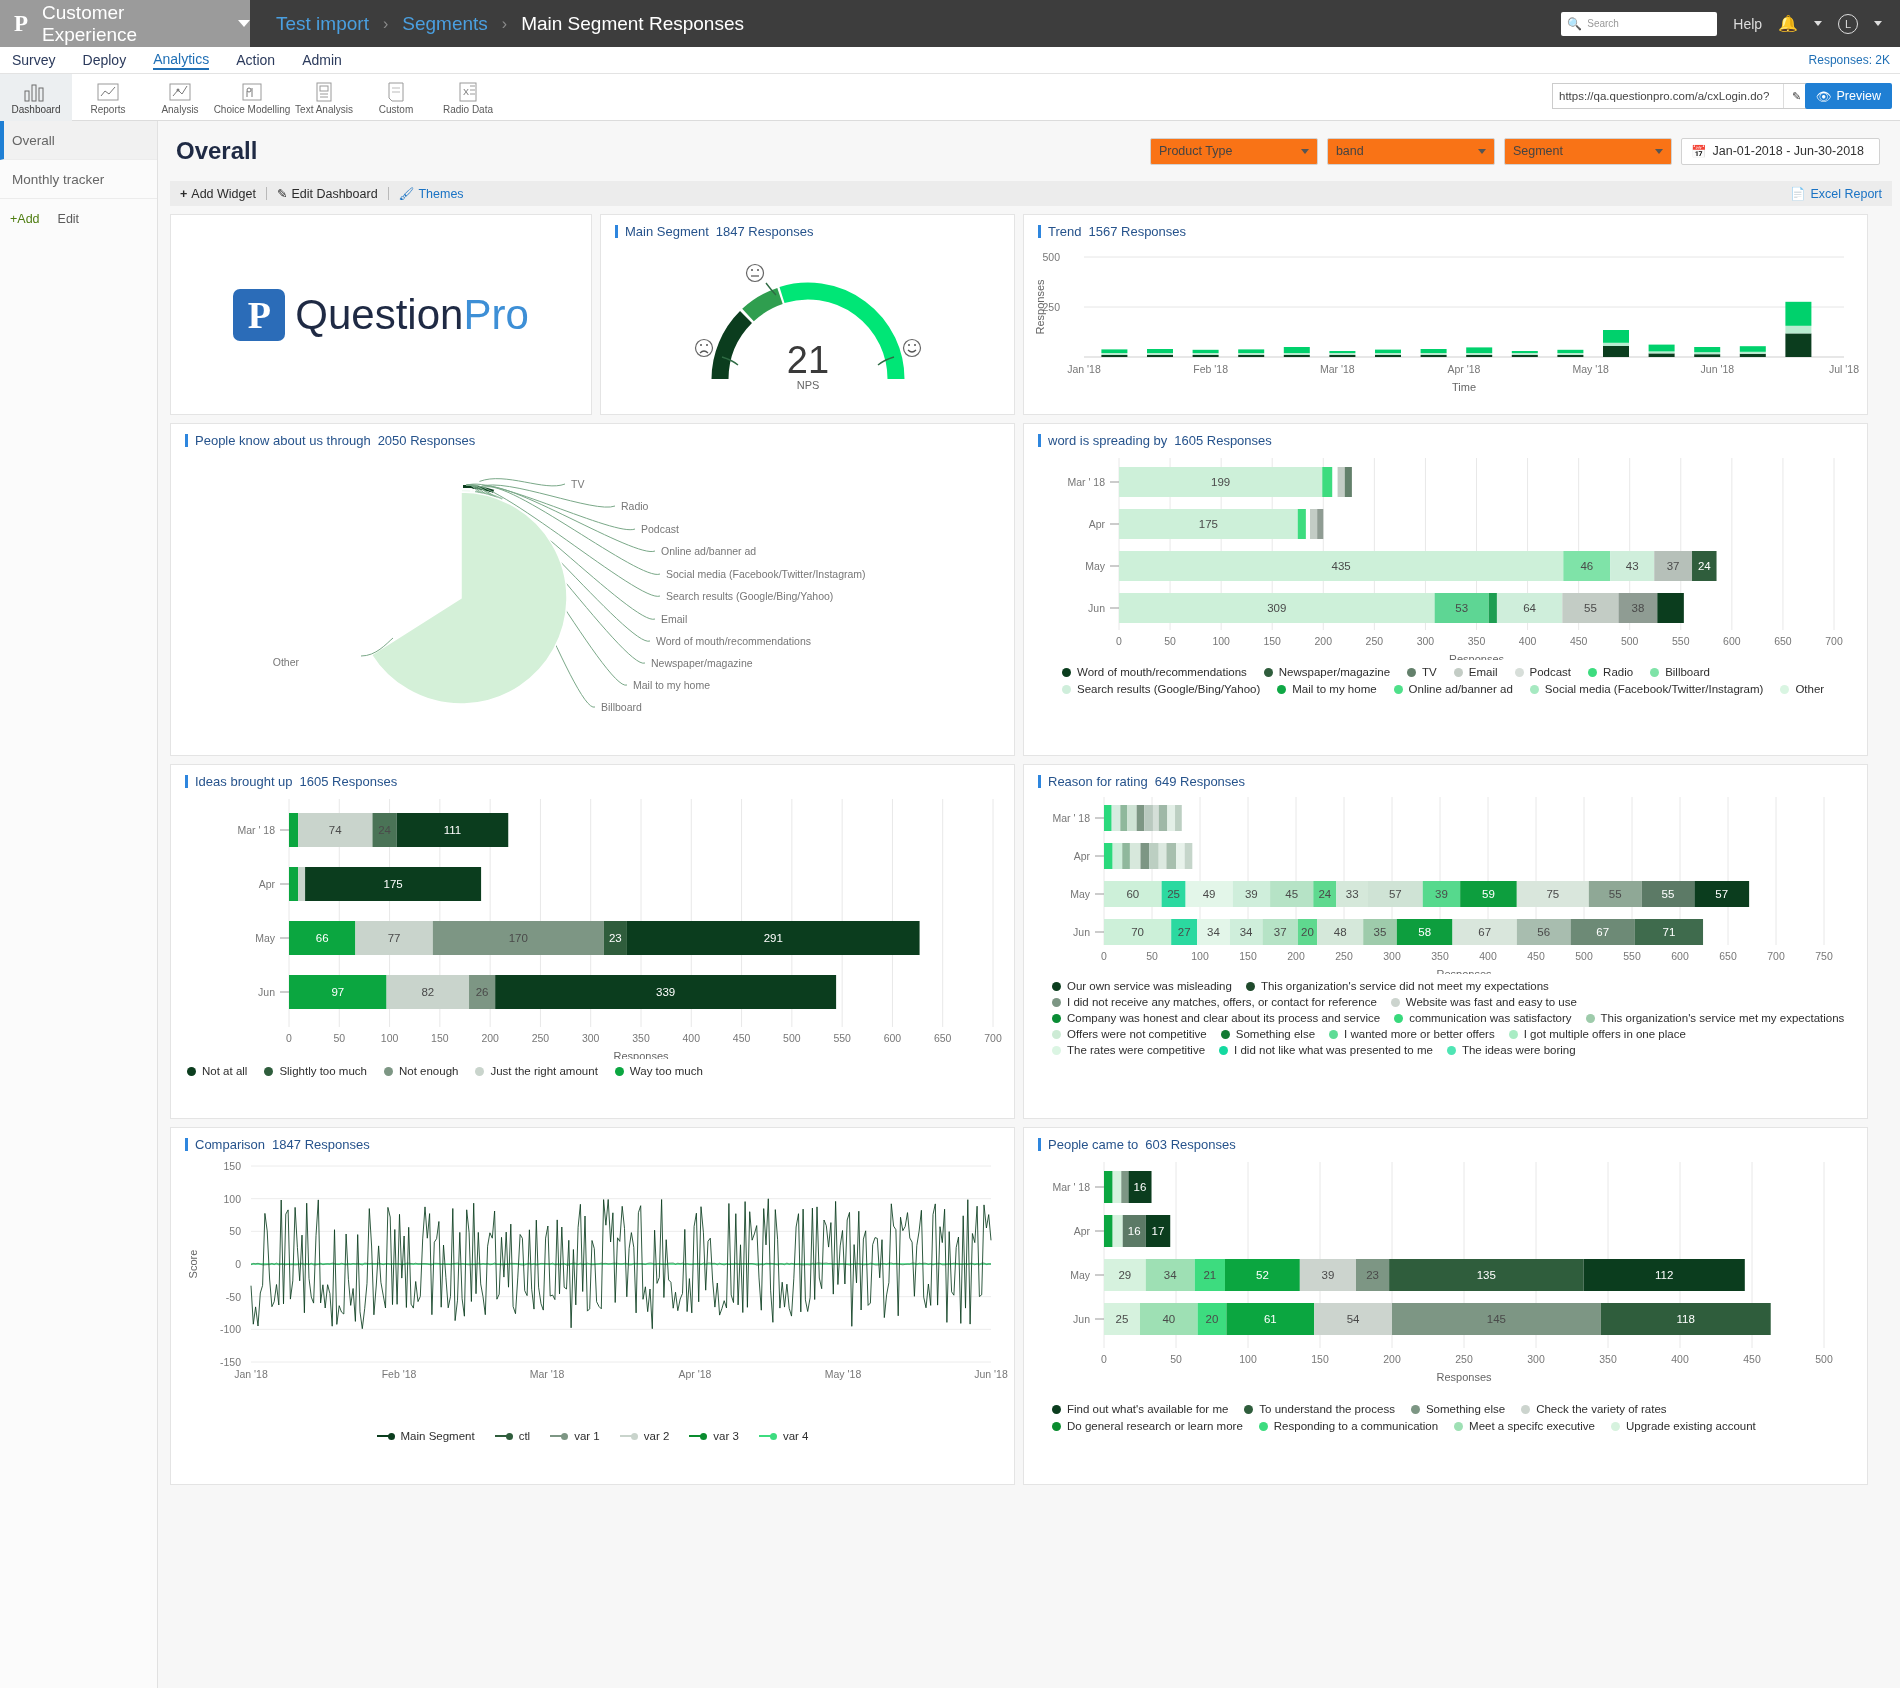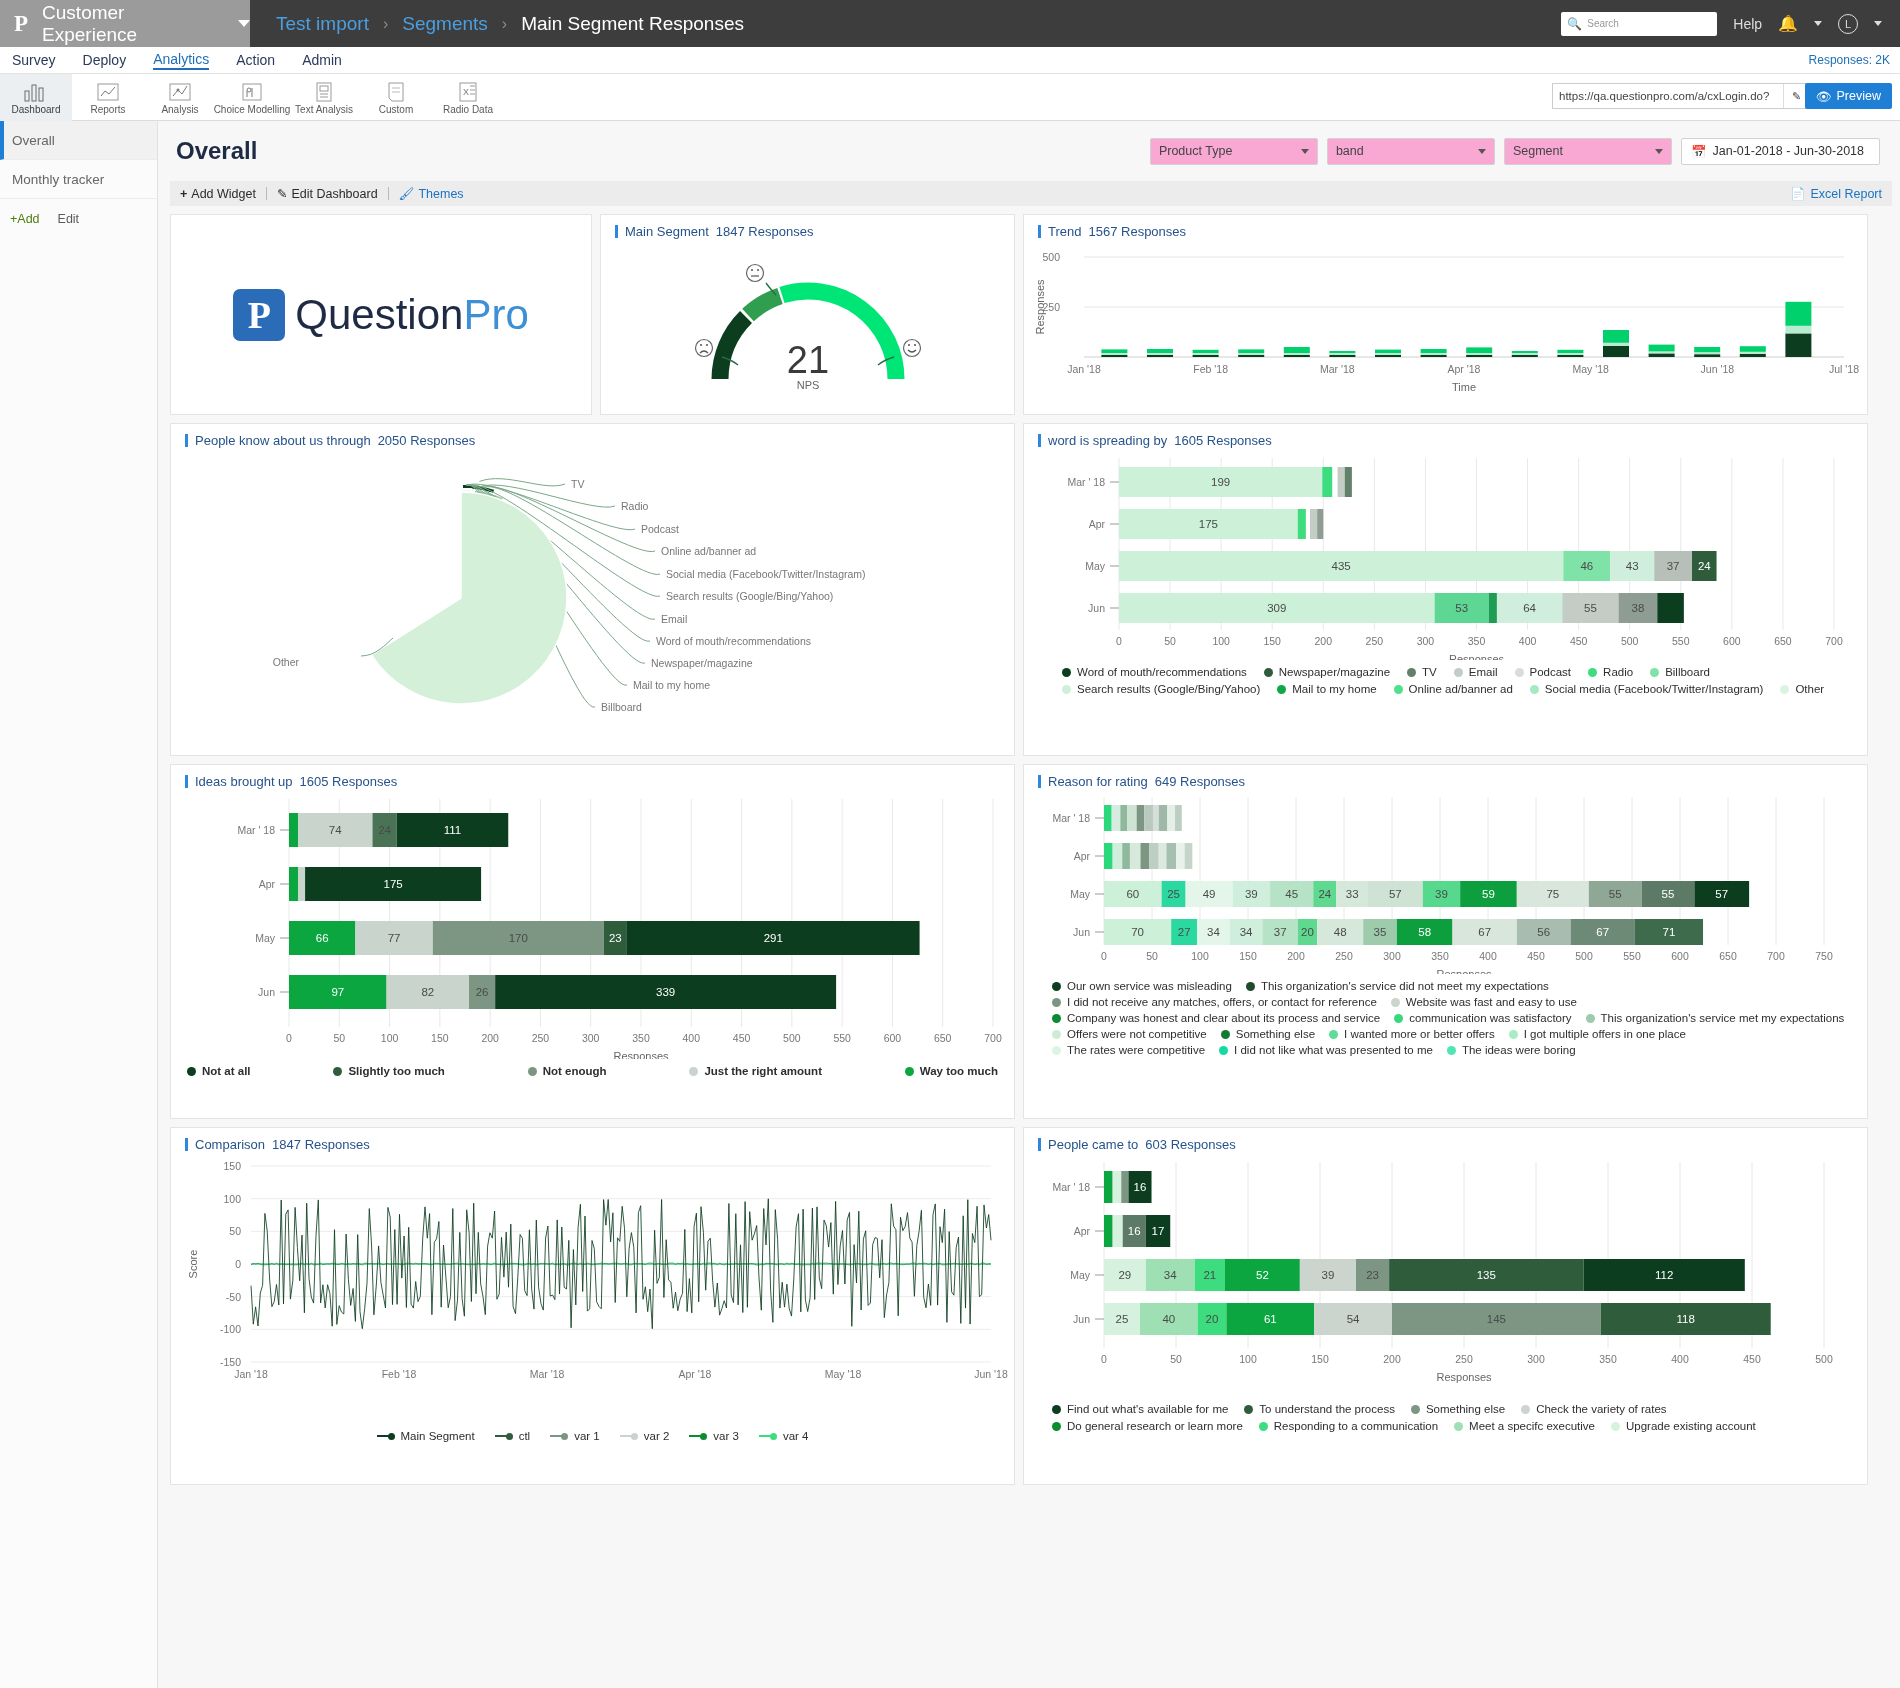--- a/index.html
+++ b/index.html
@@ -54,21 +54,21 @@
   .sb-actions { display: flex; gap: 18px; padding: 13px 0 0 10px; font-size: 12.5px; }
   .sb-actions a { color: #4d7c0f; text-decoration: none; }
   .sb-actions a.muted { color: #5b5b5b; }
 
   .content { flex: 1; background: #f7f7f7; position: relative; overflow: hidden; }
 
   
   .pagehead { height: 60px; display: flex; align-items: center; padding: 0 20px 0 18px; }
   .pagetitle { font-size: 24px; font-weight: bold; color: #1f2a44; }
   .filters { margin-left: auto; display: flex; align-items: center; gap: 9px; }
-  .fsel { height: 27px; min-width: 168px; border: 1px solid #d2d2d2; background: #f9a8d4; border-radius: 2px; display: flex; align-items: center; padding: 0 8px; font-size: 12.5px; color: #444; }
+  .fsel { height: 27px; min-width: 168px; border: 1px solid #d2d2d2; background: #f97316; border-radius: 2px; display: flex; align-items: center; padding: 0 8px; font-size: 12.5px; color: #444; }
   .fsel .fcaret { margin-left: auto; width: 0; height: 0; border-left: 4px solid transparent; border-right: 4px solid transparent; border-top: 5px solid #555; }
   .dsel { height: 27px; background: #fff; border: 1px solid #d2d2d2; border-radius: 2px; display: flex; align-items: center; gap: 6px; padding: 0 9px; font-size: 12.5px; color: #333; }
 
   
   .actionbar { height: 25px; background: #ececec; margin: 0 8px 0 12px; display: flex; align-items: center; padding: 0 10px; font-size: 12.5px; position: relative; }
   .actionbar a { color: #1a73c4; text-decoration: none; display: flex; align-items: center; gap: 4px; }
   .actionbar .dk { color: #2b2b2b; }
   .ab-div { width: 1px; height: 13px; background: #b9b9b9; margin: 0 10px; }
   .excel { position: absolute; right: 10px; color: #1a73c4; display: flex; align-items: center; gap: 5px; }
 
@@ -655,21 +655,21 @@
               <rect x="118" y="186" width="97.55428571428571" height="34" fill="#0ba640"></rect>
               <text x="166.77714285714285" y="207" text-anchor="middle" font-size="11.5" fill="#fff" font-family="Liberation Sans">97</text>
               <rect x="215.5542857142857" y="186" width="82.46857142857144" height="34" fill="#c9d4cc"></rect>
               <text x="256.7885714285714" y="207" text-anchor="middle" font-size="11.5" fill="#4a4a4a" font-family="Liberation Sans">82</text>
               <rect x="298.0228571428571" y="186" width="26.14857142857143" height="34" fill="#7d9684"></rect>
               <text x="311.09714285714284" y="207" text-anchor="middle" font-size="11.5" fill="#4a4a4a" font-family="Liberation Sans">26</text>
               <rect x="324.1714285714285" y="186" width="340.9371428571428" height="34" fill="#0b3d1e"></rect>
               <text x="494.63999999999993" y="207" text-anchor="middle" font-size="11.5" fill="#fff" font-family="Liberation Sans">339</text>
             </g>
           </svg>
-        <div class="legend" id="ib-legend" style="justify-content:space-between;padding-left:16px;font-weight:bold;">
+        <div class="legend" id="ib-legend" style="justify-content:flex-start;padding-left:16px;">
             <div class="lg">
               <span class="dot" style="background: rgb(11, 61, 30);"></span>
               <span>Not at all</span>
             </div>
             <div class="lg">
               <span class="dot" style="background: rgb(47, 93, 60);"></span>
               <span>Slightly too much</span>
             </div>
             <div class="lg">
               <span class="dot" style="background: rgb(125, 150, 132);"></span>

